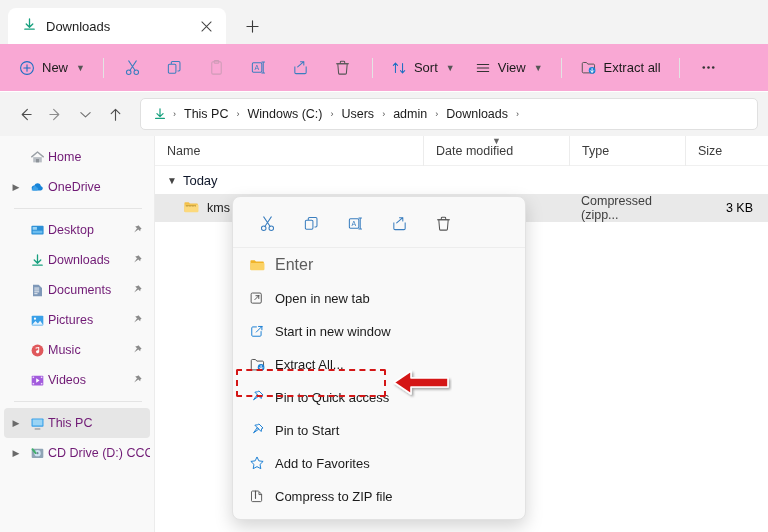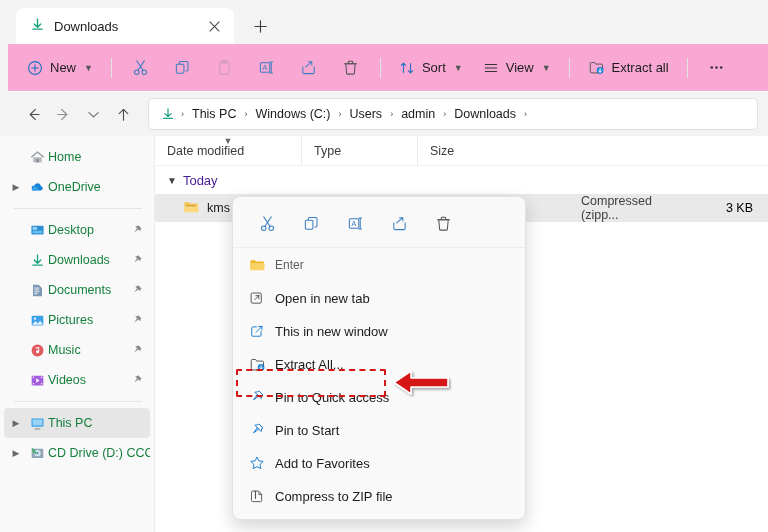--- a/index.html
+++ b/index.html
@@ -4,21 +4,21 @@
 <style>
   * { box-sizing: border-box; margin: 0; padding: 0; }
   html, body {
     width: 768px; height: 532px;
     font-family: "Liberation Sans", sans-serif;
     font-size: 13px;
     color: #1a1a1a;
     background: #ffffff;
     overflow: hidden;
   }
-  .window { position: relative; width: 768px; height: 532px; background: #f3f3f3; padding-left: 8px; }
+  .window { position: relative; width: 768px; height: 532px; background: #f3f3f3; }
 
   
   .tabstrip {
     height: 44px; background: #f3f3f3;
     display: flex; align-items: flex-end; padding-left: 8px;
     position: relative;
   }
   .tab {
     display: flex; align-items: center; gap: 9px;
     height: 36px; min-width: 218px;
@@ -93,41 +93,41 @@
     height: 30px; display: flex; align-items: center;
     margin: 0 4px; padding-left: 2px; border-radius: 4px;
     position: relative;
   }
   .nav-item.selected { background: #e6e6e6; }
   .nav-exp {
     width: 20px; min-width: 20px; display:flex; align-items:center; justify-content:center;
     color: #6a6a6a; font-size: 9px;
   }
   .nav-ico { width: 22px; min-width:22px; display: flex; align-items: center; justify-content: center; }
-  .nav-label { font-size: 12.5px; color: #15803d; white-space: nowrap; overflow: hidden; }
+  .nav-label { font-size: 12.5px; color: #701a75; white-space: nowrap; overflow: hidden; }
   .nav-pin { position: absolute; right: 7px; color: #8a8a8a; display:flex; }
   .nav-div { height: 1px; background: #e4e4e4; margin: 6px 12px 6px 14px; }
 
   
   .filelist { flex: 1; position: relative; background: #ffffff; }
   .colheads {
     height: 30px; display: flex; align-items: center;
     font-size: 12.5px; color: #3b3b3b;
     border-bottom: 1px solid #f0f0f0;
   }
   .col { padding-left: 12px; position: relative; height: 30px; display:flex; align-items:center;}
   .col + .col { border-left: 1px solid #ececec; }
   .col-name { width: 268px; }
   .col-date { width: 146px; }
   .col-type { width: 116px; }
   .col-size { width: 78px; }
   .sort-caret { position: absolute; top: 0px; left: 50%; transform: translateX(-50%); color: #666; font-size: 9px; }
   .group-row { height: 28px; display: flex; align-items: center; padding-left: 12px; gap: 6px; }
   .group-caret { color: #444; font-size: 10px; }
-  .group-label { font-size: 13px; color: #4c1d95; }
+  .group-label { font-size: 13px; color: #0f172a; }
   .file-row {
     height: 28px; display: flex; align-items: center;
     background: #e9e9e9; font-size: 12.5px; color: #1b1b1b;
   }
   .fr-name { width: 268px; display: flex; align-items: center; gap: 8px; padding-left: 28px; }
   .fr-date { width: 146px; padding-left: 12px; color:#333; }
   .fr-type { width: 116px; padding-left: 12px; color:#404040; }
   .fr-size { width: 78px; text-align: right; padding-right: 10px; color:#000000;}
 
   
@@ -148,21 +148,21 @@
     width: 40px; height: 32px; border-radius: 5px;
     display: flex; align-items: center; justify-content: center;
   }
   .ctx-item {
     height: 32px; display: flex; align-items: center;
     margin: 1px 4px; padding: 0 10px 0 12px; border-radius: 4px;
     position: relative;
   }
   .ctx-ico { width: 26px; min-width:26px; display: flex; align-items: center; }
   .ctx-label { font-size: 13px; color: #1b1b1b; flex: 1; }
-  .ctx-accel { font-size: 12px; color: #5d5d5d; margin-right: 0; }
+  .ctx-accel { font-size: 16px; color: #5d5d5d; margin-right: 0; }
   .ctx-sub { color: #5d5d5d; font-size: 10px; }
   .ctx-highlight {
     position: absolute; left: 236px; top: 369px;
     width: 150px; height: 28px;
     border: 2px dashed #d41616; border-radius: 2px;
     pointer-events: none;
   }
   .redarrow { position: absolute; left: 392px; top: 367px; }
 </style>
 </head>
@@ -478,20 +478,23 @@
               <circle cx="8" cy="7.6" r="1.1" fill="#6e8496"></circle>
               <path d="M2.6 3.4l3.4 4.1" stroke="#3fb06a" stroke-width="2" stroke-linecap="round"></path>
             </svg>
         </span>
         <span class="nav-label">CD Drive (D:) CCCC</span>
       </div>
     </div>
 
     <div class="filelist">
       <div class="colheads">
+        <div class="col col-name">
+          <span>Name</span>
+        </div>
         <div class="col col-date">
           <span class="sort-caret">▼</span>
           <span>Date modified</span>
         </div>
         <div class="col col-type">
           <span>Type</span>
         </div>
         <div class="col col-size">
           <span>Size</span>
         </div>
@@ -579,21 +582,21 @@
       <span class="ctx-label">Open in new tab</span>
     </div>
 
     <div class="ctx-item">
       <span class="ctx-ico">
         <svg width="16" height="16" viewBox="0 0 18 18">
             <path d="M13.6 9.6v4.2c0 .6-.5 1.1-1.1 1.1H4.2c-.6 0-1.1-.5-1.1-1.1V5.5c0-.6.5-1.1 1.1-1.1h4.2" fill="none" stroke="#1b7fd4" stroke-width="1.1" stroke-linecap="round"></path>
             <path d="M8.2 10.2l6.3-6.3M14.5 3.9h-3.8M14.5 3.9v3.8" stroke="#1b7fd4" stroke-width="1.1" fill="none" stroke-linecap="round" stroke-linejoin="round"></path>
           </svg>
       </span>
-      <span class="ctx-label">This in new window</span>
+      <span class="ctx-label">Start in new window</span>
     </div>
 
     <div class="ctx-item">
       <span class="ctx-ico">
         <svg width="17" height="17" viewBox="0 0 18 18">
             <path d="M2.4 13.6V4.8c0-.6.5-1.1 1.1-1.1h3.3l1.5 1.7h6c.6 0 1.1.5 1.1 1.1v7.1c0 .6-.5 1.1-1.1 1.1H3.5c-.6 0-1.1-.5-1.1-1.1z" fill="none" stroke="#555" stroke-width="1.05"></path>
             <circle cx="12.8" cy="12.1" r="3.5" fill="#1b7fd4"></circle>
             <path d="M12.8 10.1v4M11.2 12.4l1.6 1.7 1.6-1.7" stroke="#fff" stroke-width="1.05" fill="none" stroke-linecap="round" stroke-linejoin="round"></path>
           </svg>
       </span>

